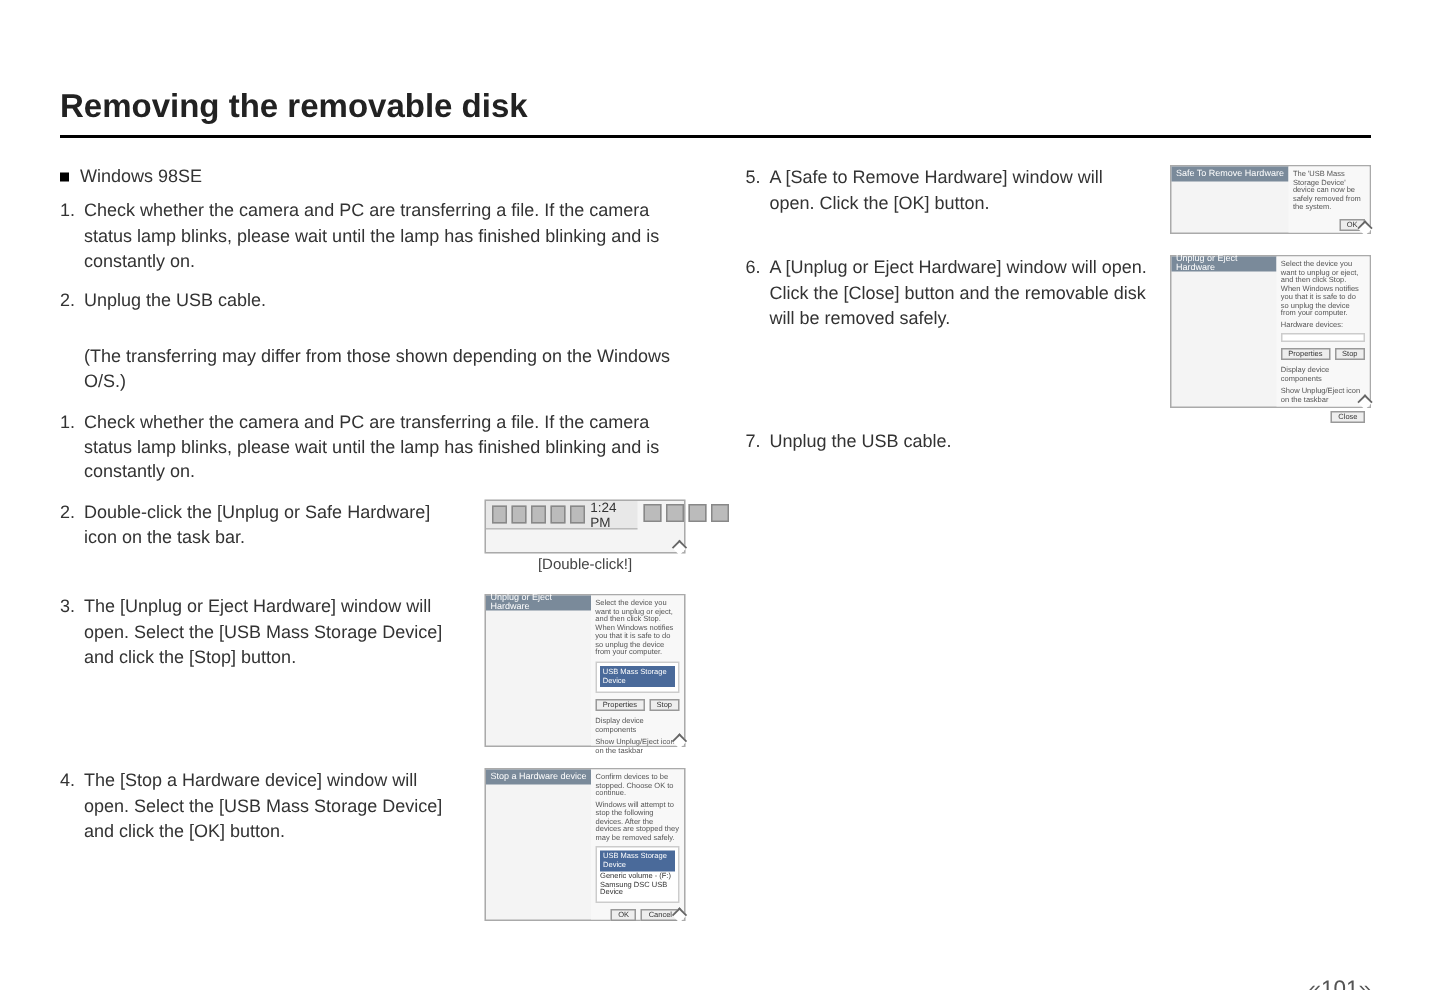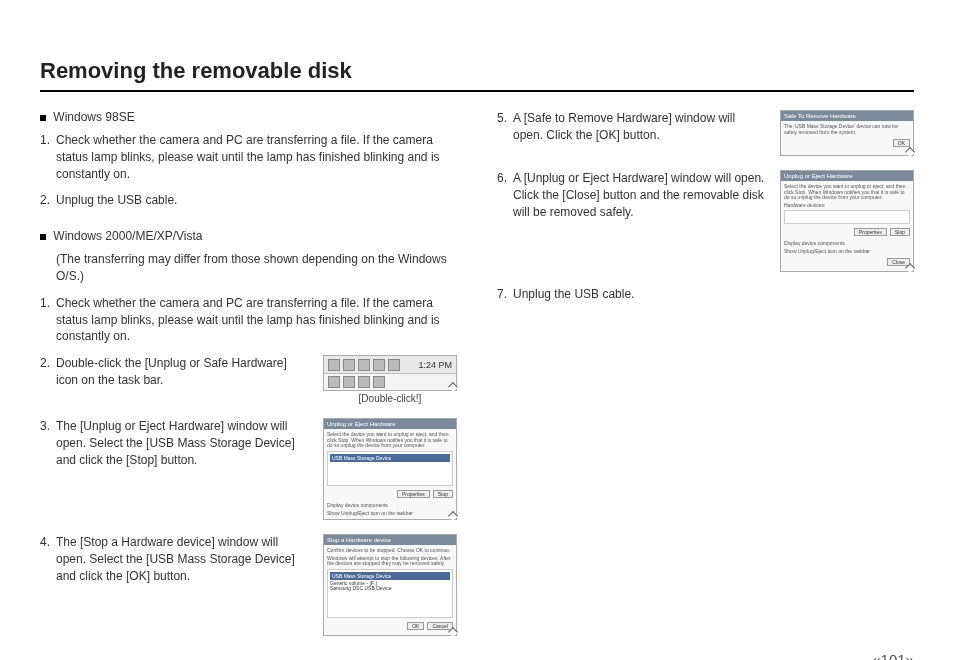--- a/index.html
+++ b/index.html
@@ -73,21 +73,21 @@
     margin-bottom: 14px;
   }
   .step-row .step {
     flex: 1;
     margin-bottom: 0;
   }
   .thumb {
     border: 1px solid #aaa;
     background: #f4f4f4;
     display: flex;
-    flex-direction: column;
+    flex-direction: row;
     flex-shrink: 0;
   }
   .thumb.taskbar {
     width: 132px;
     height: 34px;
   }
   .thumb.dialog-md {
     width: 132px;
     height: 100px;
   }
@@ -220,24 +220,20 @@
         <div class="num">1.</div>
         <div class="txt">Check whether the camera and PC are transferring a file. If the camera status lamp blinks, please wait until the lamp has finished blinking and is constantly on.</div>
       </div>
       <div class="step">
         <div class="num">2.</div>
         <div class="txt">Unplug the USB cable.</div>
       </div>
 
       <div style="height:10px"></div>
 
-      <div class="section-head">
-        <span class="bullet"></span>
-        <span>Windows 2000/ME/XP/Vista</span>
-      </div>
       <div class="indent">(The transferring may differ from those shown depending on  the Windows O/S.)</div>
 
       <div class="step">
         <div class="num">1.</div>
         <div class="txt">Check whether the camera and PC are transferring a file. If the camera status lamp blinks, please wait until the lamp has finished blinking and is constantly on.</div>
       </div>
 
       <div class="step-row">
         <div class="step">
           <div class="num">2.</div>

